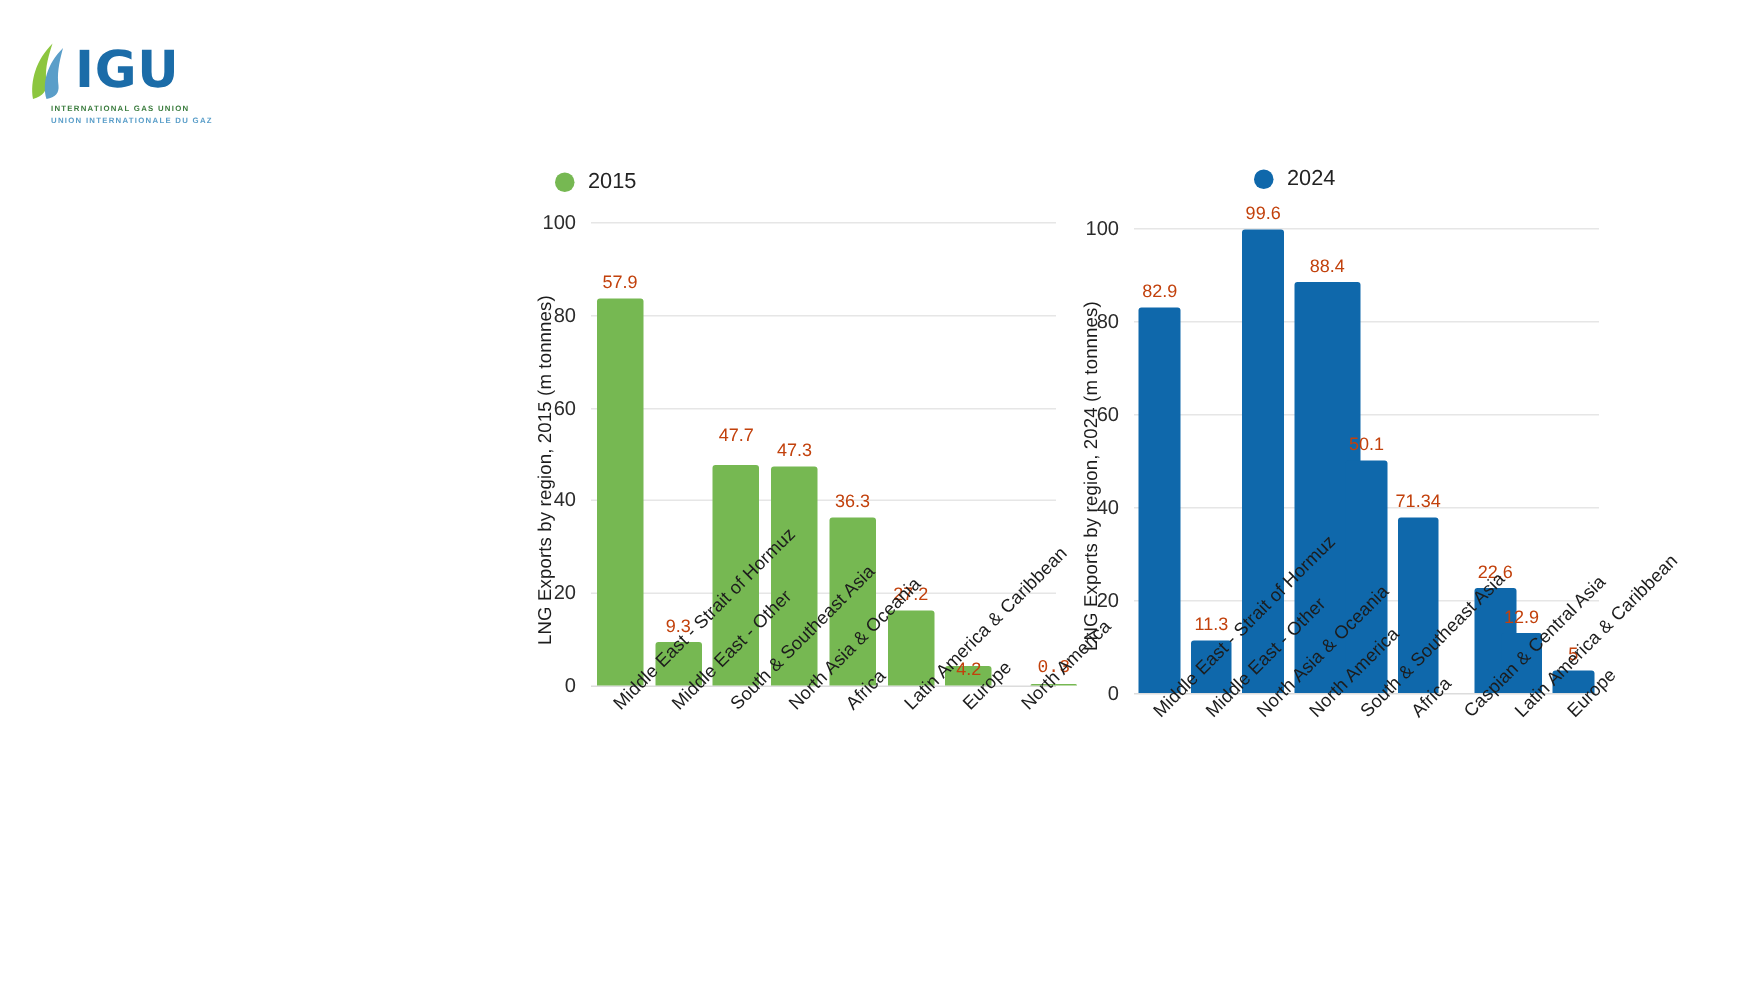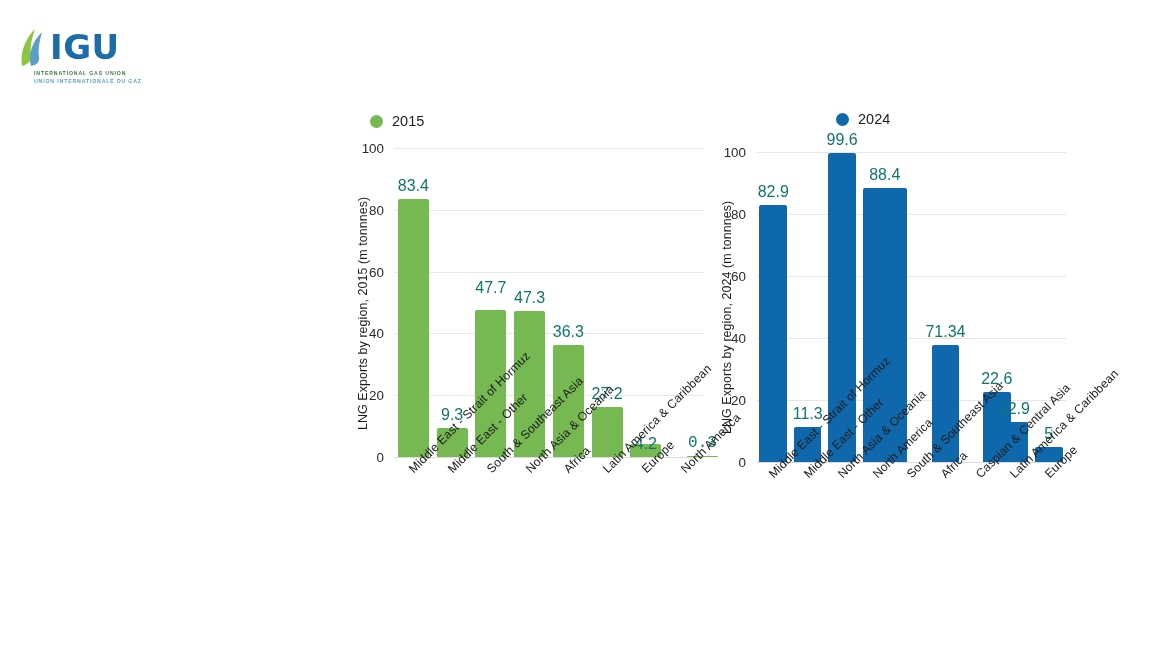--- a/index.html
+++ b/index.html
@@ -95,22 +95,22 @@
     position: absolute;
     bottom: 0;
     left: 0;
     width: 100%;
     border-radius: 2px 2px 0 0;
   }
   .bar-value {
     position: absolute;
     left: 50%;
     transform: translateX(-50%);
-    font-size: 16px;
-    color: #0f766e;
+    font-size: 12px;
+    color: #c2410c;
     white-space: nowrap;
   }
   .xlabel {
     position: absolute;
     transform-origin: left top;
     transform: rotate(-45deg);
     white-space: nowrap;
     font-size: 12.2px;
     color: #1c1c1c;
     letter-spacing: 0.1px;
@@ -157,21 +157,21 @@
       <div class="ytick" style="left: 188px; width: 46px; top: 457px;">0</div>
       <div class="ytick" style="left: 188px; width: 46px; top: 395.2px;">20</div>
       <div class="ytick" style="left: 188px; width: 46px; top: 333.4px;">40</div>
       <div class="ytick" style="left: 188px; width: 46px; top: 271.6px;">60</div>
       <div class="ytick" style="left: 188px; width: 46px; top: 209.8px;">80</div>
       <div class="ytick" style="left: 188px; width: 46px; top: 148px;">100</div>
     </div>
   <div class="plot" id="plot-left" style="left:244px; top:148px; width:310px; height:309px;">
       <div class="bar-slot" style="left: 3.875px; width: 31px;">
         <div class="bar" style="height: 257.706px; background: rgb(118, 184, 82);"></div>
-        <div class="bar-value" style="bottom: 261.706px;">83.4</div>
+        <div class="bar-value" style="bottom: 261.706px;">57.9</div>
       </div>
       <div class="bar-slot" style="left: 42.625px; width: 31px;">
         <div class="bar" style="height: 28.737px; background: rgb(118, 184, 82);"></div>
         <div class="bar-value" style="bottom: 32.737px;">9.3</div>
       </div>
       <div class="bar-slot" style="left: 81.375px; width: 31px;">
         <div class="bar" style="height: 147.393px; background: rgb(118, 184, 82);"></div>
         <div class="bar-value" style="bottom: 160px;">47.7</div>
       </div>
       <div class="bar-slot" style="left: 120.125px; width: 31px;">
@@ -241,20 +241,24 @@
         <div class="bar" style="height: 35.03px; background: rgb(15, 104, 171);"></div>
         <div class="bar-value" style="bottom: 39.03px;">11.3</div>
       </div>
       <div class="bar-slot" style="left: 72.3333px; width: 27.5556px;">
         <div class="bar" style="height: 308.76px; background: rgb(15, 104, 171);"></div>
         <div class="bar-value" style="bottom: 312.76px;">99.6</div>
       </div>
       <div class="bar-slot" style="left: 106.778px; width: 44px;">
         <div class="bar" style="height: 274.04px; background: rgb(15, 104, 171);"></div>
         <div class="bar-value" style="bottom: 278.04px;">88.4</div>
+      </div>
+      <div class="bar-slot" style="left: 141.222px; width: 27.5556px;">
+        <div class="bar" style="height: 155.31px; background: rgb(15, 104, 171);"></div>
+        <div class="bar-value" style="bottom: 159.31px;">50.1</div>
       </div>
       <div class="bar-slot" style="left: 175.667px; width: 27.5556px;">
         <div class="bar" style="height: 116.963px; background: rgb(15, 104, 171);"></div>
         <div class="bar-value" style="bottom: 120.963px;">71.34</div>
       </div>
       <div class="bar-slot" style="left: 227px; width: 27.5556px;">
         <div class="bar" style="height: 70.06px; background: rgb(15, 104, 171);"></div>
         <div class="bar-value" style="bottom: 74.06px;">22.6</div>
       </div>
       <div class="bar-slot" style="left: 244.556px; width: 27.5556px; margin-top: 20px;">

